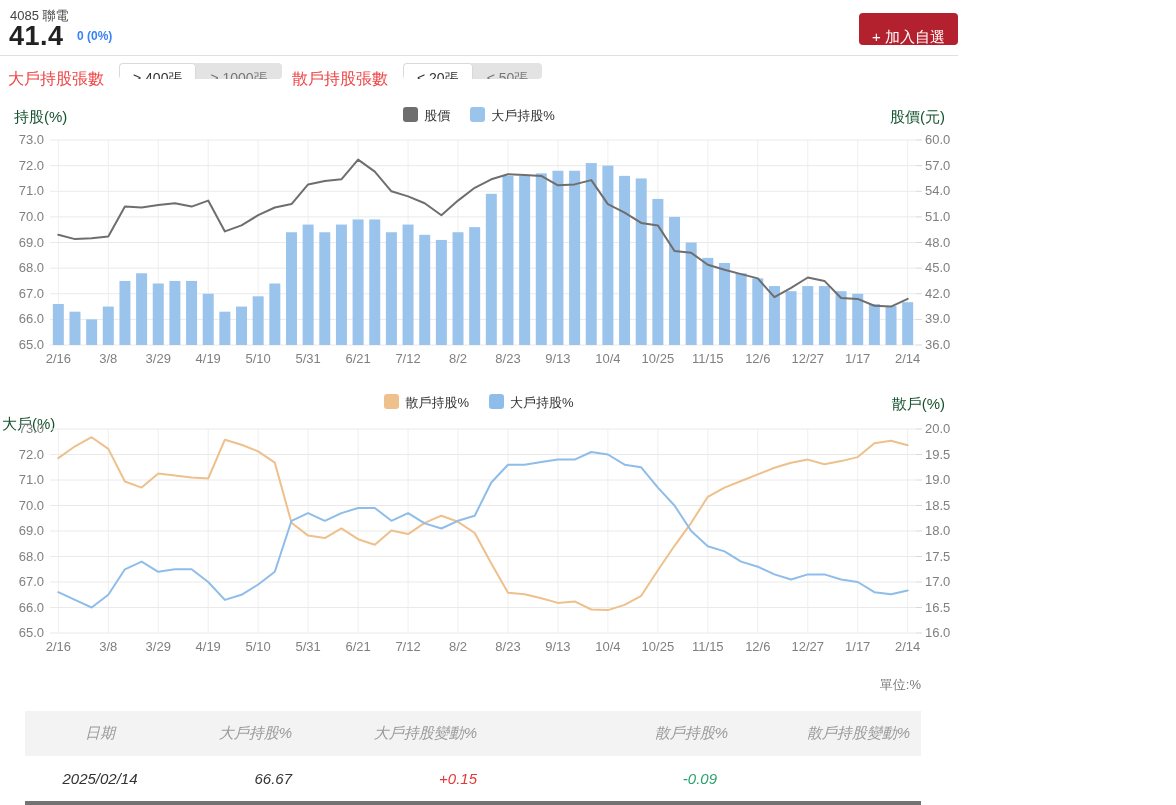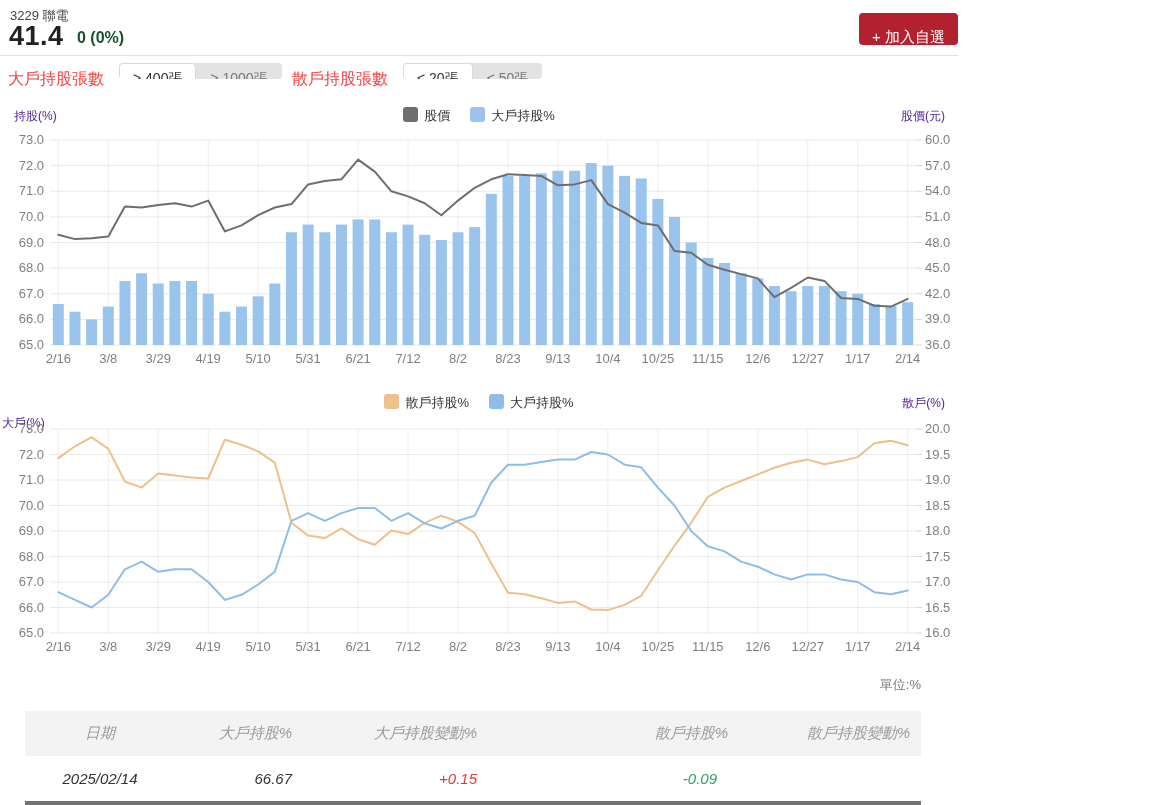--- a/index.html
+++ b/index.html
@@ -3,35 +3,35 @@
 <meta charset="utf-8">
 <style>
   html,body{margin:0;padding:0;background:#fff;}
   body{font-family:"Liberation Sans","DejaVu Sans",sans-serif;color:#333;}
   .page{position:relative;width:1176px;height:805px;background:#fff;overflow:hidden;}
   .content{position:absolute;left:0;top:0;width:958px;height:805px;}
 
   
   .stock-name{position:absolute;left:10px;top:7px;font-size:13px;color:#444;}
   .stock-price{position:absolute;left:9px;top:21px;font-size:27px;font-weight:bold;color:#222;letter-spacing:0.5px;}
-  .stock-change{position:absolute;left:77px;top:29px;font-size:16px;font-weight:bold;color:#14532d;}
+  .stock-change{position:absolute;left:77px;top:29px;font-size:12px;font-weight:bold;color:#3b82f6;}
   .add-btn{position:absolute;right:0px;top:13px;height:32px;line-height:32px;padding:8px 13px;
            background:#b3212e;color:#fff;font-size:15px;border:none;border-radius:4px;cursor:pointer;}
   .hdr-divider{position:absolute;left:0;top:55px;width:958px;height:1px;background:#e0e0e0;}
 
   
   .filter-label{position:absolute;top:69px;font-size:16px;color:#ef4444;}
   .fl-1{left:8px;} .fl-2{left:292px;}
   .seg-group{position:absolute;top:63px;height:16px;background:#e3e3e3;border-radius:4px;display:flex;overflow:hidden;font-size:14px;}
   .sg-1{left:119px;} .sg-2{left:403px;}
   .seg{height:30px;line-height:30px;padding:0 14px;color:#777;cursor:pointer;white-space:nowrap;}
   .seg.selected{background:#fff;color:#333;border-radius:4px;box-shadow:inset 0 0 0 1px #d9d9d9;}
 
   
-  .axis-title{position:absolute;font-size:12px;color:#4c1d95;}
+  .axis-title{position:absolute;font-size:15px;color:#14532d;}
   .legend{position:absolute;left:0;width:958px;display:flex;justify-content:center;gap:20px;font-size:13px;color:#333;}
   .legend-item{display:flex;gap:6px;}
   .swatch{width:15px;height:15px;border-radius:3px;display:inline-block;}
   .chart-svg{position:absolute;left:0;width:958px;height:268px;}
 
   .unit-note{position:absolute;top:676px;right:37px;font-size:13px;color:#777;}
 
   
   .tbl{position:absolute;left:25px;top:711px;width:896px;font-size:15px;font-style:italic;}
   .tbl-row{display:grid;grid-template-columns:150px 117px 185px 251px 193px;align-items:center;}
@@ -42,21 +42,21 @@
   .tbl-row > div:last-child{padding-right:11px;}
   .val-up{color:#e03b3b;}
   .val-down{color:#2ea36f;}
 </style>
 </head>
 <body>
 
 <div class="page">
   <div class="content">
 
-    <div class="stock-name">3229 聯電</div>
+    <div class="stock-name">4085 聯電</div>
     <div class="stock-price">41.4</div>
     <div class="stock-change">0 (0%)</div>
     <button class="add-btn">+ 加入自選</button>
     <div class="hdr-divider"></div>
 
     <div class="filter-label fl-1">大戶持股張數</div>
     <div class="seg-group sg-1">
       <span class="seg selected">&gt; 400張</span>
       <span class="seg">&gt; 1000張</span>
     </div>

